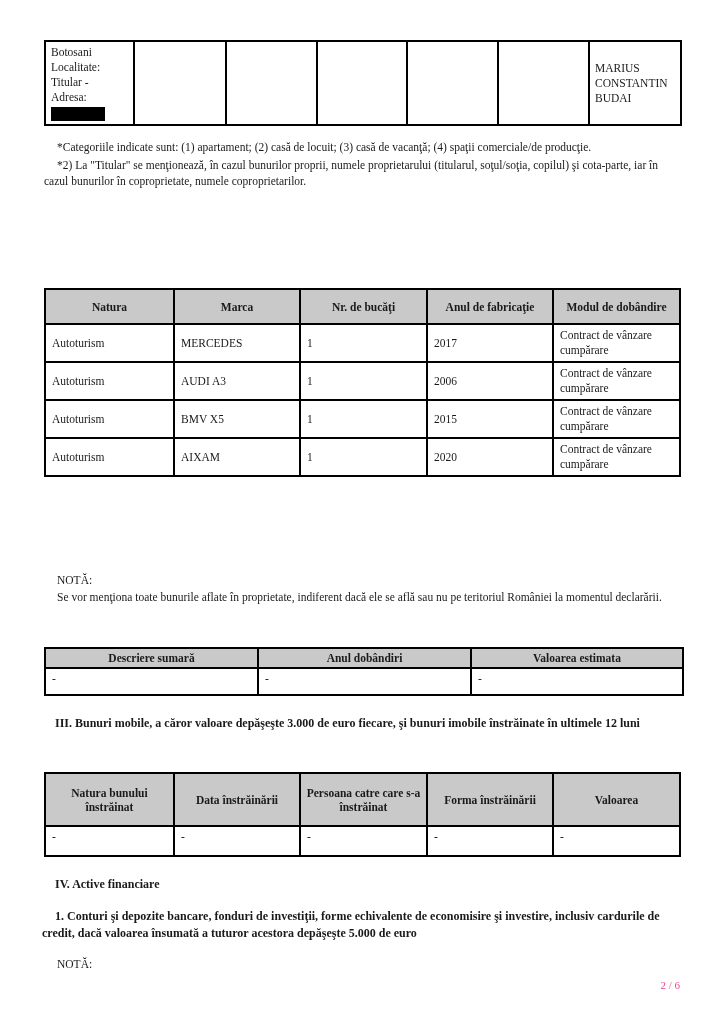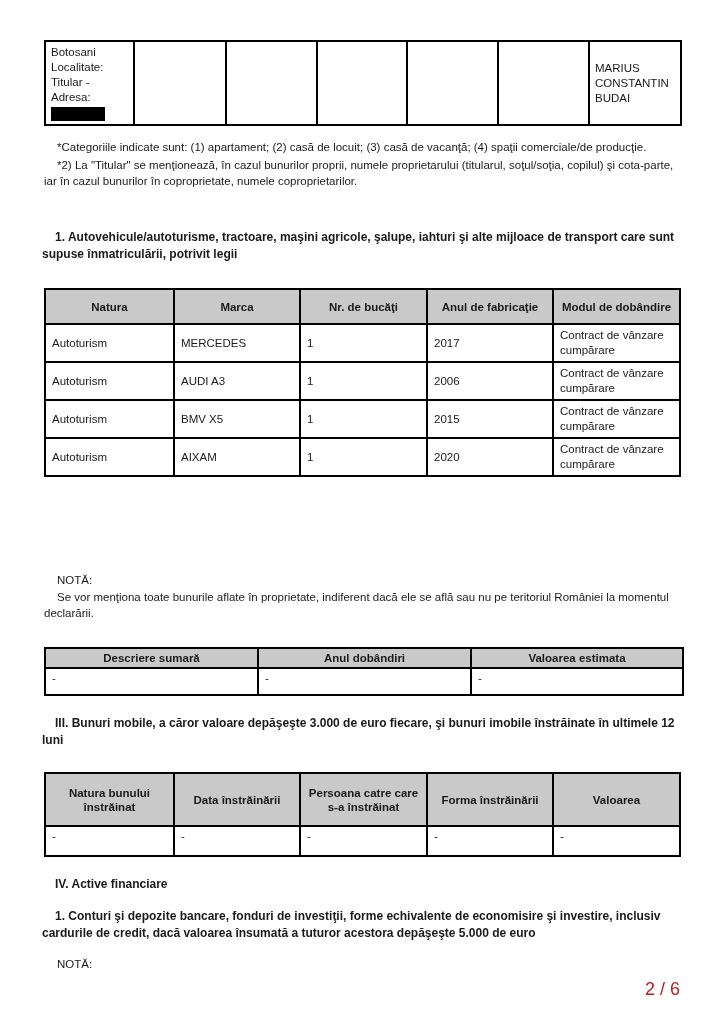--- a/index.html
+++ b/index.html
@@ -1,18 +1,18 @@
 <!DOCTYPE html>
 <html><head>
 <meta charset="utf-8">
 <style>
   html,body { margin:0; padding:0; background:#ffffff; }
   .page {
     position:relative; width:724px; height:1024px; background:#ffffff;
-    font-family:Liberation Sans, sans-serif; color:#1a1a1a; overflow:hidden;
+    font-family:Liberation Serif, serif; color:#1a1a1a; overflow:hidden;
   }
   .abs { position:absolute; }
 
   table { border-collapse:collapse; table-layout:fixed; }
   td { border:2px solid #000; overflow:hidden; }
 
   .hdr-cell {
     background:#c9c9c9; font-weight:bold; font-size:11.5px; line-height:14px;
     text-align:center; vertical-align:middle; padding:2px 4px;
   }
@@ -23,21 +23,21 @@
   .top-cell {
     font-size:11.5px; line-height:15px; vertical-align:top; padding:3px 5px;
   }
   .top-cell.mid { vertical-align:middle; }
 
   .para  { font-size:11.5px; line-height:16px; margin:2px; text-indent:13px; }
   .bold-para { font-size:12px; line-height:16.5px; margin:0; text-indent:13px; font-weight:bold; }
 
   .redaction { width:54px; height:14px; background:#000; margin-top:2px; }
 
-  .page-num { font-size:18px; color:#b91c1c;margin-left:28px; }
+  .page-num { font-size:11px; color:#ec4899;margin-left:28px; }
 </style>
 </head>
 <body>
 
 <div class="page">
 
   <table class="abs" style="top:40px; left:44px; width:636px;">
     <colgroup>
       <col style="width:89px">
         <col style="width:92px">
@@ -68,21 +68,20 @@
       </td>
     </tr>
   </tbody>
     </table>
 
   <div class="abs" style="top:137px; left:42px; width:642px;">
     <p class="para">*Categoriile indicate sunt: (1) apartament; (2) casă de locuit; (3) casă de vacanţă; (4) spaţii comerciale/de producţie.</p>
     <p class="para">*2) La "Titular" se menţionează, în cazul bunurilor proprii, numele proprietarului (titularul, soţul/soţia, copilul) şi cota-parte, iar în cazul bunurilor în coproprietate, numele coproprietarilor.</p>
   </div>
 
-  <p class="bold-para abs" style="top:229px; left:42px; width:642px;">1. Autovehicule/autoturisme, tractoare, maşini agricole, şalupe, iahturi şi alte mijloace de transport care sunt supuse înmatriculării, potrivit legii</p>
 
   <table class="abs" style="top:288px; left:44px; width:635px;">
     <colgroup>
       <col style="width:129px">
         <col style="width:126px">
         <col style="width:127px">
         <col style="width:126px">
         <col style="width:127px">
     </colgroup>
     <tbody>

